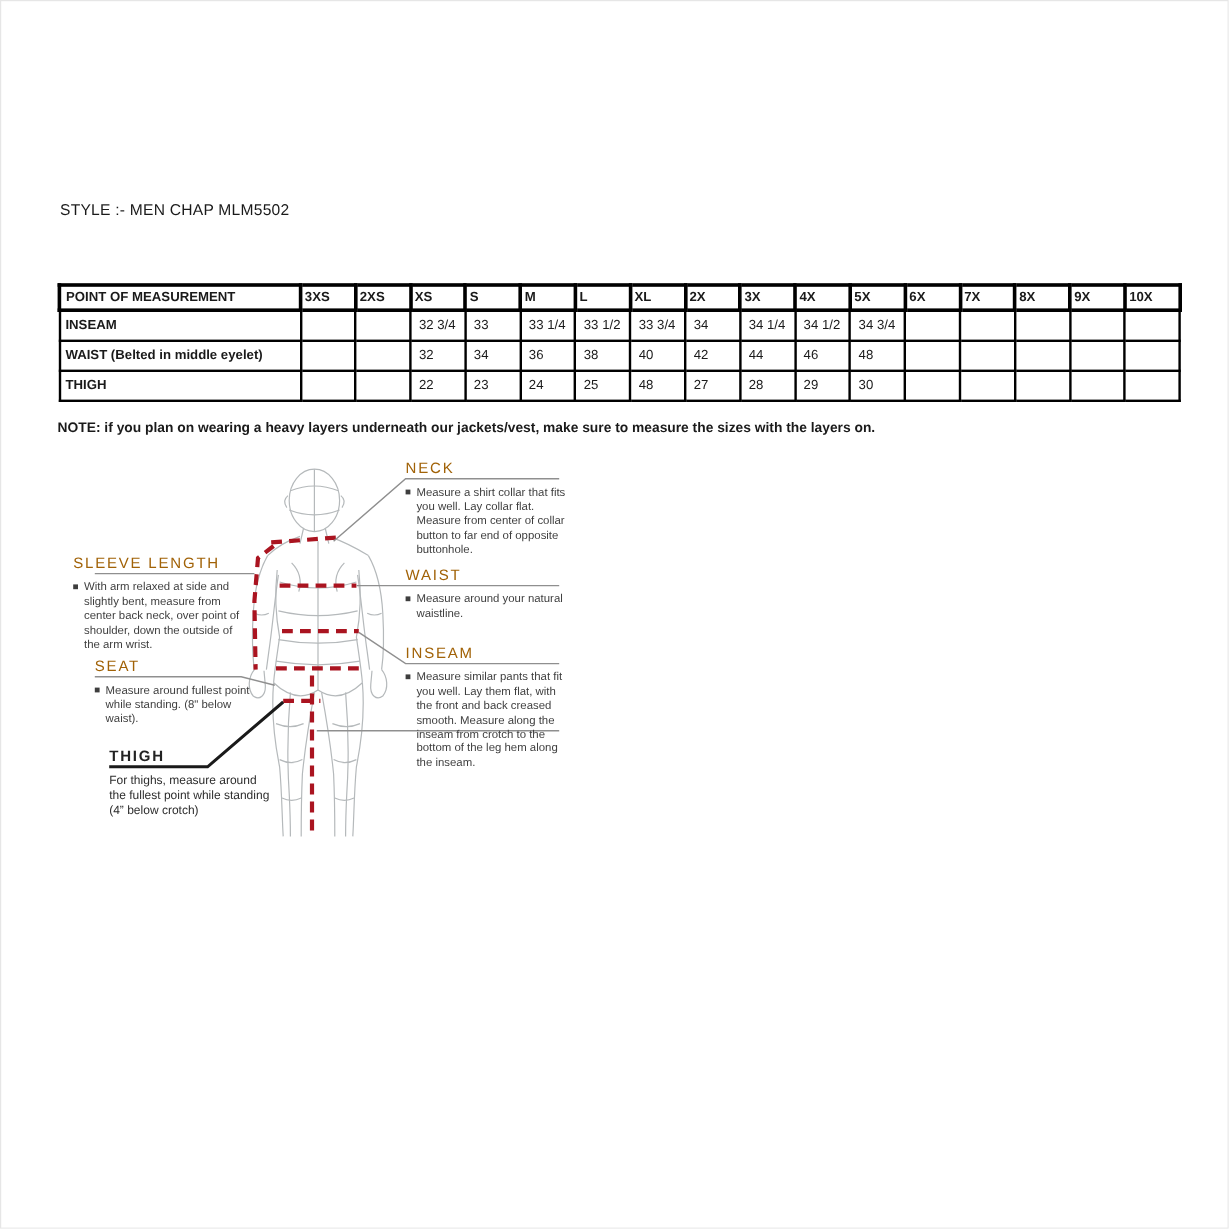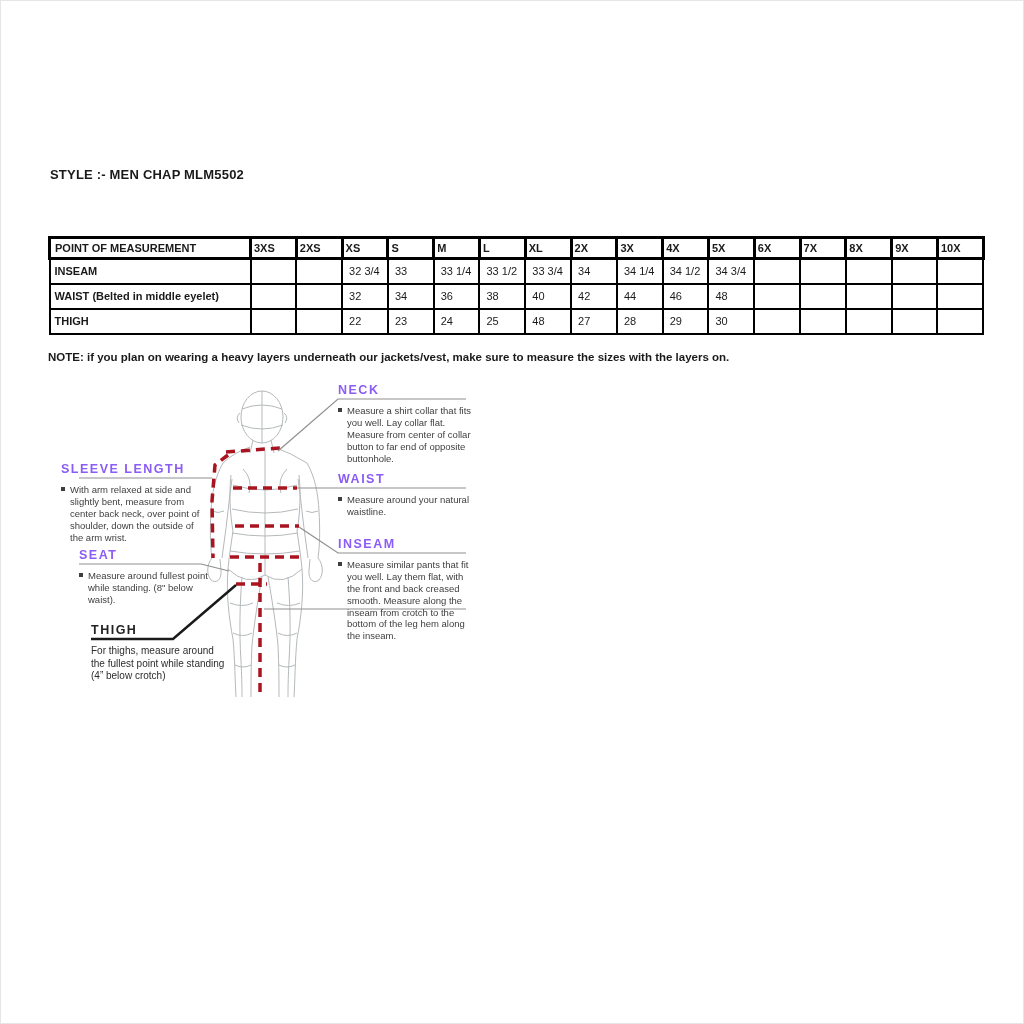--- a/index.html
+++ b/index.html
@@ -1,38 +1,38 @@
 <!DOCTYPE html>
 <html><head>
 <meta charset="utf-8">
 <style>
   * { margin:0; padding:0; box-sizing:border-box; }
   html,body { width:1024px; height:1024px; background:#ffffff; }
   body { font-family:"Liberation Sans", sans-serif; color:#1a1a1a; position:relative; }
   .page { position:absolute; inset:0; background:#fff; border:1px solid #e6e6e6; }
 
-  .doc-title { position:absolute; left:49px; top:166px; font-size:13px; font-weight:700; letter-spacing:.2px; }
+  .doc-title { position:absolute; left:49px; top:166px; font-size:13px; font-weight:400; letter-spacing:.2px; }
 
   .size-table { position:absolute; left:47px; top:235px; width:934px; border-collapse:collapse; table-layout:fixed; font-size:11px; }
   .size-table th { border:3px solid #000; font-weight:700; height:21px; text-align:left; padding:0 2px; overflow:hidden; white-space:nowrap; }
   .size-table th.label-col { text-align:left; padding-left:4px; }
   .size-table td { border:2px solid #000; height:25px; padding-left:6px; vertical-align:middle; white-space:nowrap; overflow:hidden; }
   .size-table td.row-label { font-weight:700; padding-left:4px; }
 
   .doc-note { position:absolute; left:47px; top:350px; font-size:11.5px; font-weight:700; }
 
   .diagram { position:absolute; left:60px; top:380px; width:440px; height:330px; }
   .diagram svg { position:absolute; left:0; top:0; }
 
   .col { position:absolute; top:0; height:100%; }
   .right-col { left:277px; width:150px; }
   .left-col  { left:0; width:165px; }
 
   .section { position:absolute; left:0; width:140px; }
-  .section .heading { font-size:12.5px; font-weight:700; color:#8b5cf6; letter-spacing:1.5px; line-height:15px; }
+  .section .heading { font-size:12.5px; font-weight:400; color:#a16207; letter-spacing:1.5px; line-height:15px; }
   .section .body { margin-top:7px; font-size:9.5px; line-height:1.25; color:#3e3e3e; display:flex; gap:5px; }
   .section .sq { width:4px; height:4px; background:#3e3e3e; margin-top:3px; flex:none; }
 
   .right-col .section:nth-child(1) { top:2px; }
   .right-col .section:nth-child(2) { top:91px; }
   .right-col .section:nth-child(3) { top:156px; }
   .right-col .section:nth-child(4) { top:212px; }
 
   .left-col .section:nth-child(1) { top:81px;  left:0; width:142px; }
   .left-col .section:nth-child(2) { top:167px; left:18px; width:130px; }

